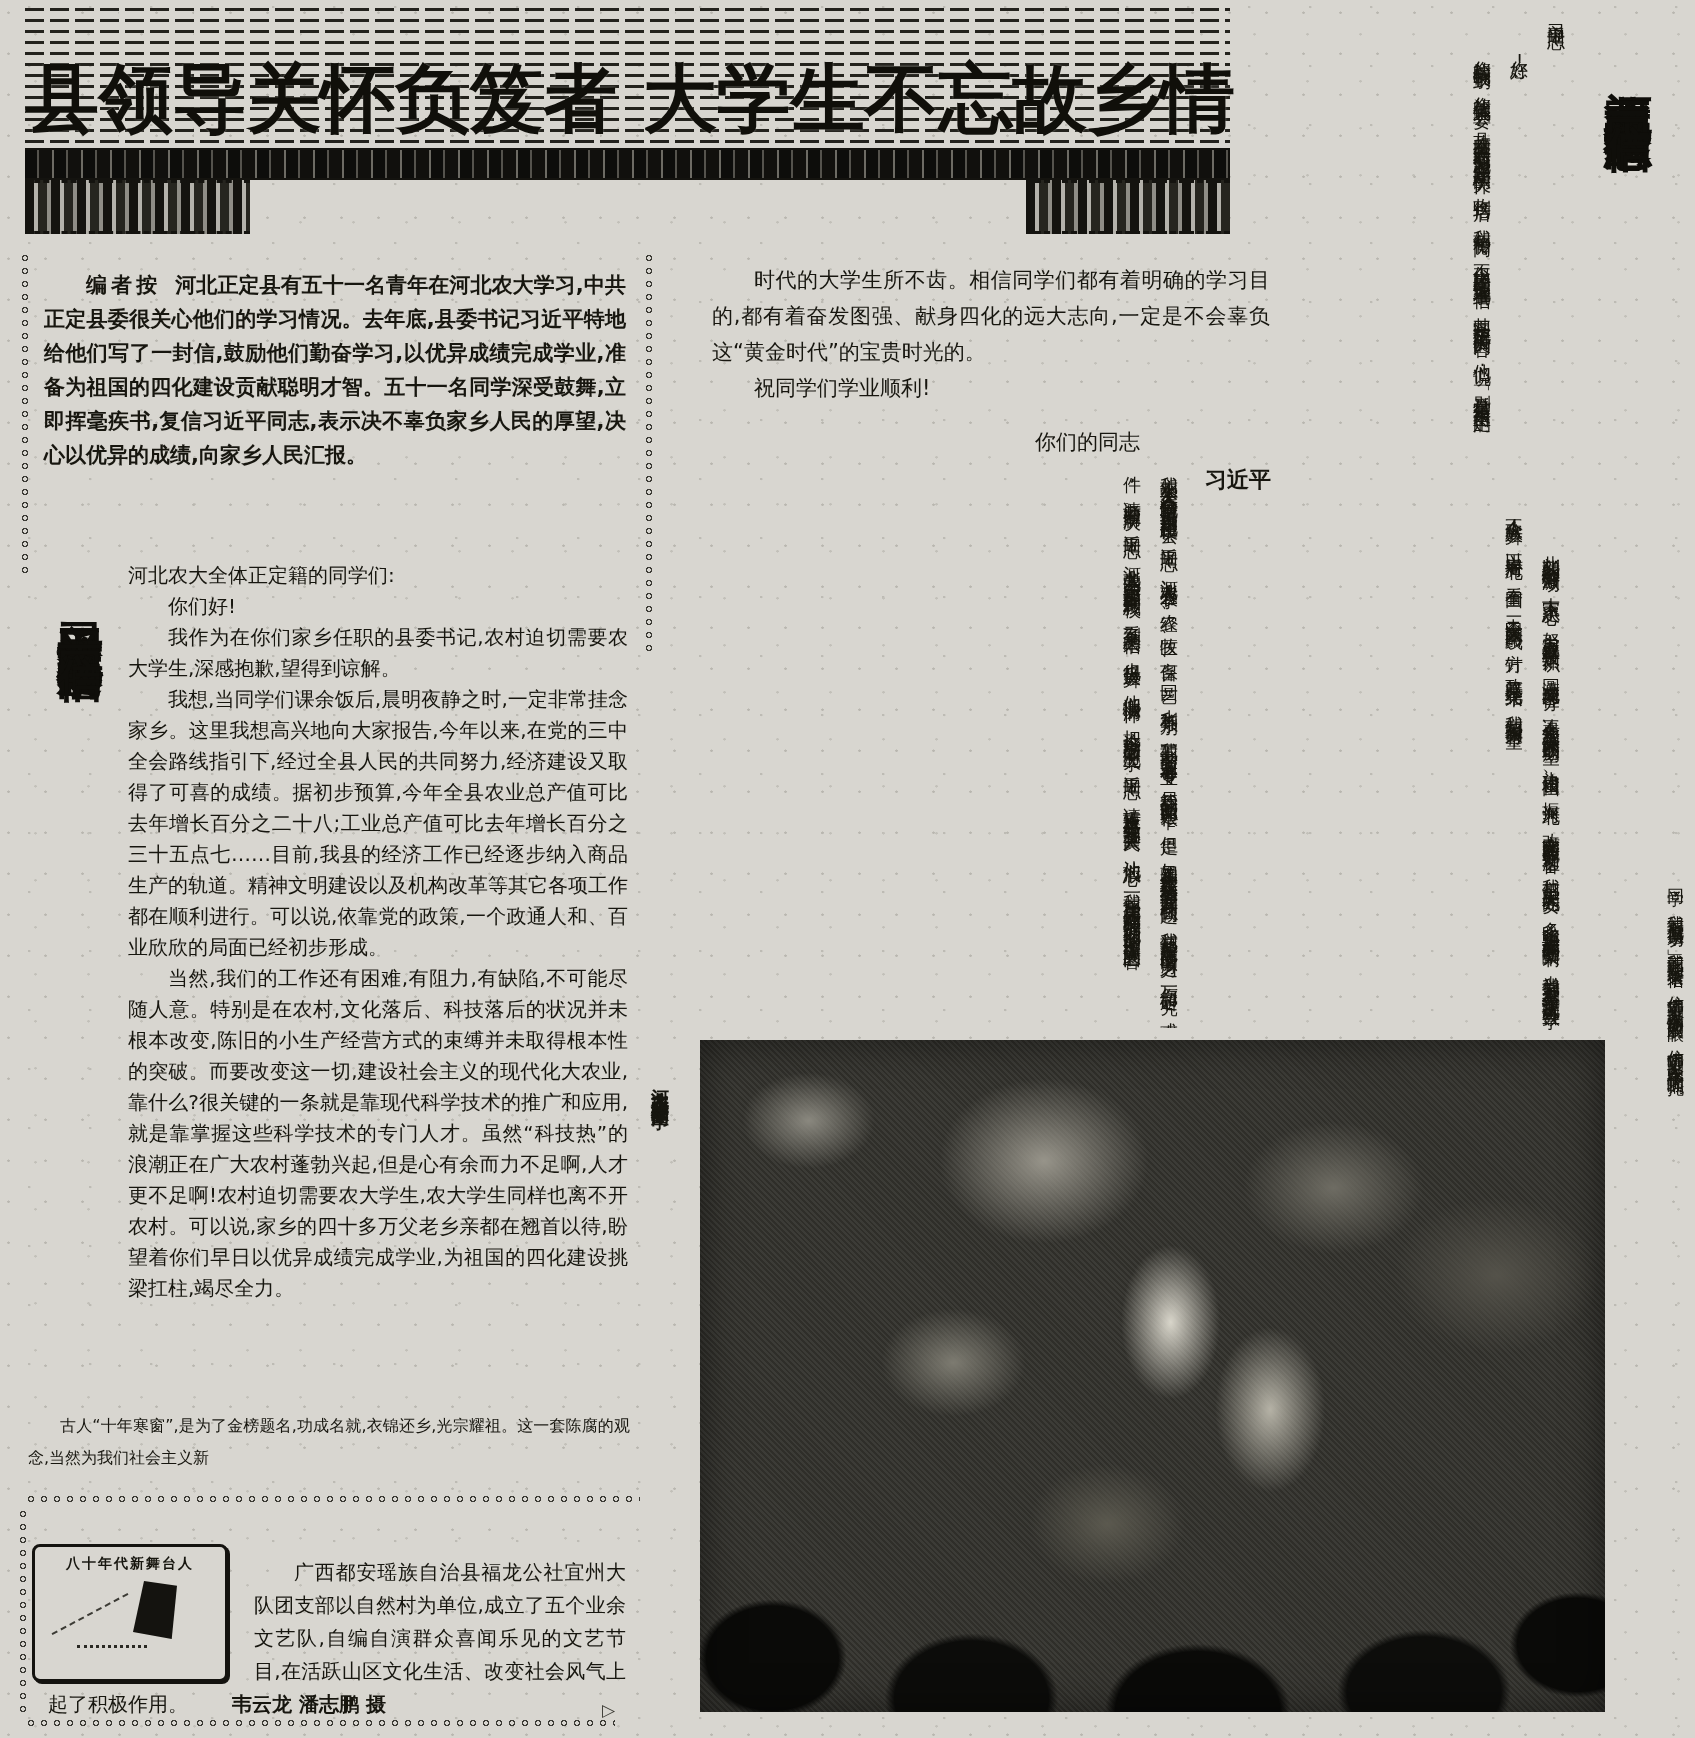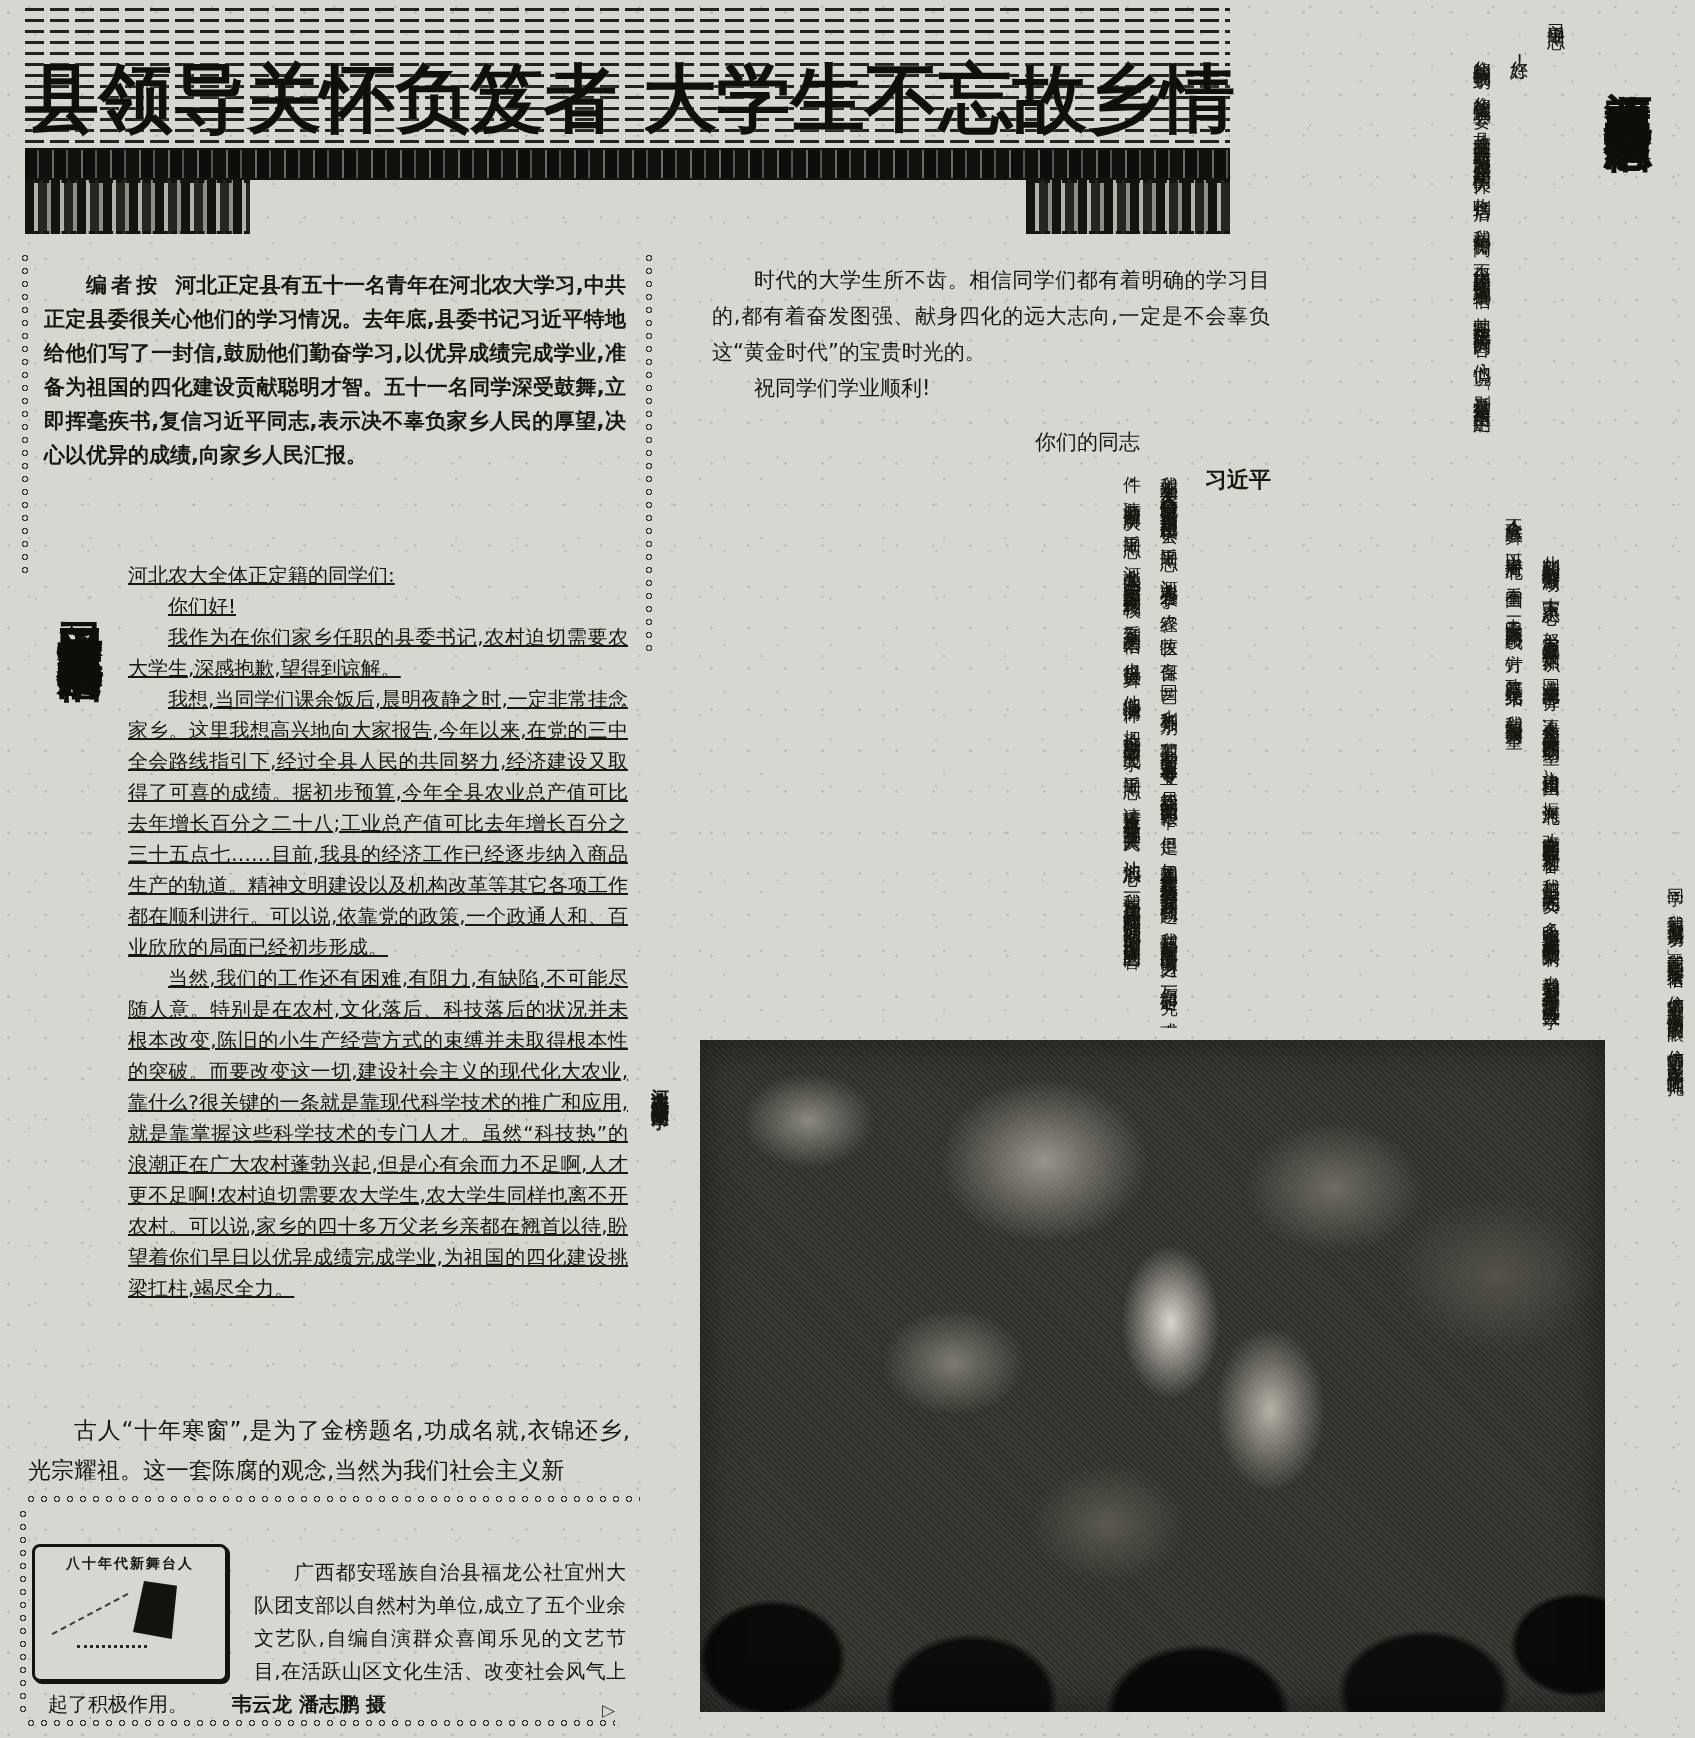--- a/index.html
+++ b/index.html
@@ -46,32 +46,32 @@
     background-size:10px 13px;width:11px;
   }
   .wave-h{
     background-image:radial-gradient(circle at 6px 5px, transparent 1.6px, #3c3b35 1.9px 3.1px, transparent 3.4px);
     background-size:13px 10px;height:11px;
   }
   
   .ednote{font-size:21px;line-height:34px;font-weight:bold;text-align:justify;}
   .ednote p{margin:0;text-indent:2em;}
   .ednote .lbl{letter-spacing:4px;margin-right:14px;}
-  .letter{font-size:20px;line-height:31px;text-align:justify;text-decoration:underline;}
+  .letter{font-size:20px;line-height:31px;text-align:justify;}
   .letter p{margin:0;text-indent:2em;}
   .letter p.salut{text-indent:0;}
   .bodytxt{font-size:21px;line-height:36px;text-align:justify;}
   .bodytxt p{margin:0;text-indent:2em;}
   .v{writing-mode:vertical-rl;text-orientation:upright;}
   .vhead{font-weight:bold;letter-spacing:2px;color:#0f0e0a;}
   .vtext{font-size:18px;line-height:37px;letter-spacing:2px;text-align:justify;}
   .vtext p{margin:0;text-indent:2em;}
   .vtext p.salut{text-indent:0;}
   .sig{font-weight:bold;}
-  .wide-par{font-size:23px;line-height:40px;text-align:justify;}
+  .wide-par{font-size:16px;line-height:32px;text-align:justify;}
   .wide-par p{margin:0;text-indent:2em;}
   
   .photo{
     background-color:#32312c;
     background-image:
       radial-gradient(ellipse 110px 80px at 12% 12%, #8a887f 0, rgba(0,0,0,0) 60%),
       radial-gradient(ellipse 190px 150px at 38% 18%, #97948a 0, rgba(0,0,0,0) 55%),
       radial-gradient(ellipse 90px 140px at 52% 42%, #d8d5ca 0, rgba(0,0,0,0) 55%),
       radial-gradient(ellipse 150px 110px at 70% 22%, #6e6c63 0, rgba(0,0,0,0) 60%),
       radial-gradient(ellipse 170px 130px at 88% 35%, #54524a 0, rgba(0,0,0,0) 60%),

